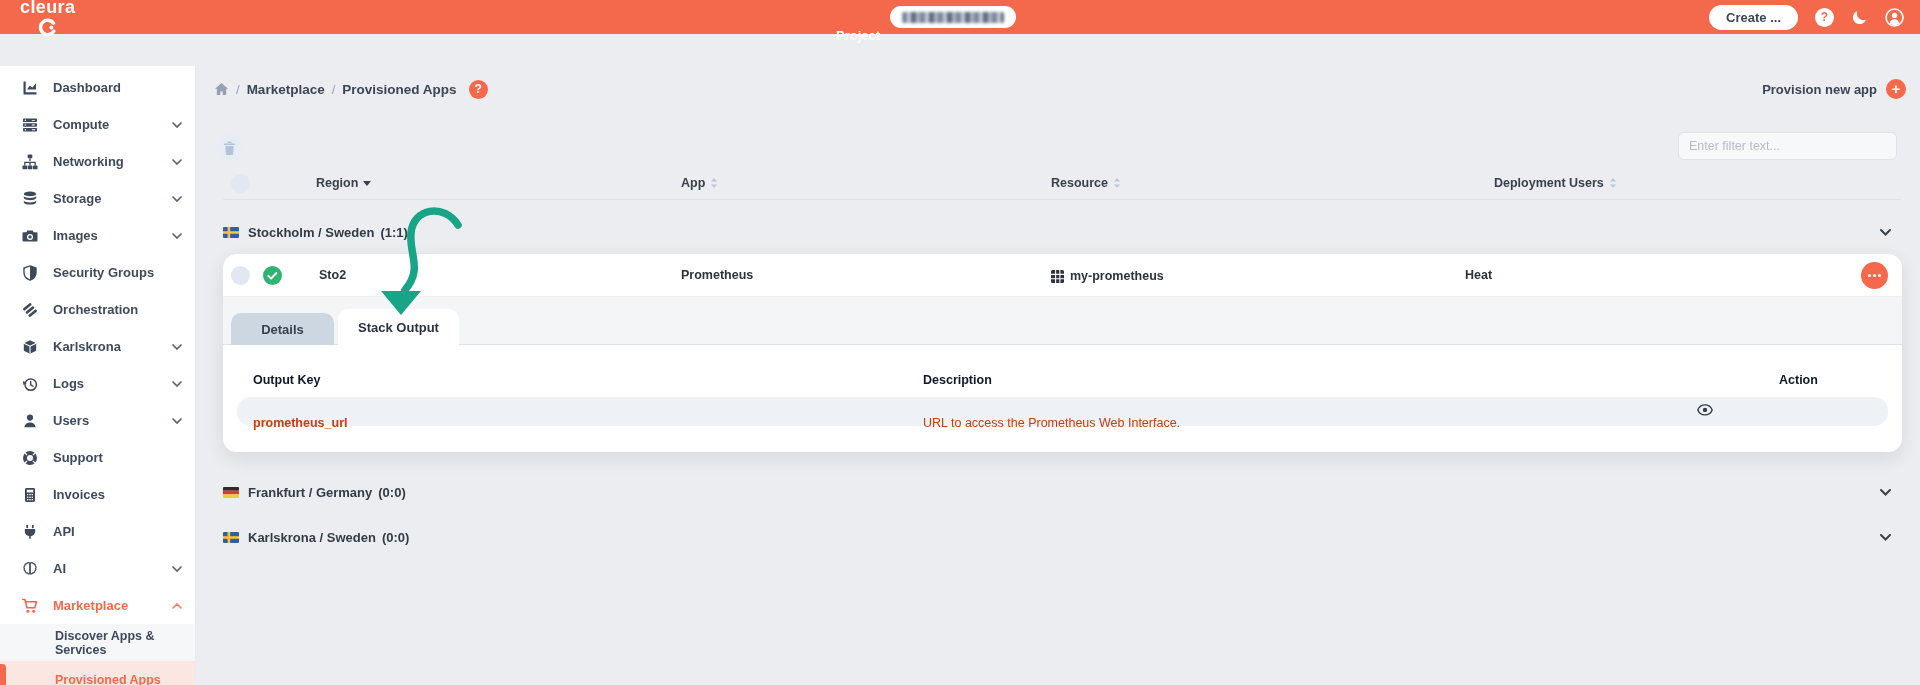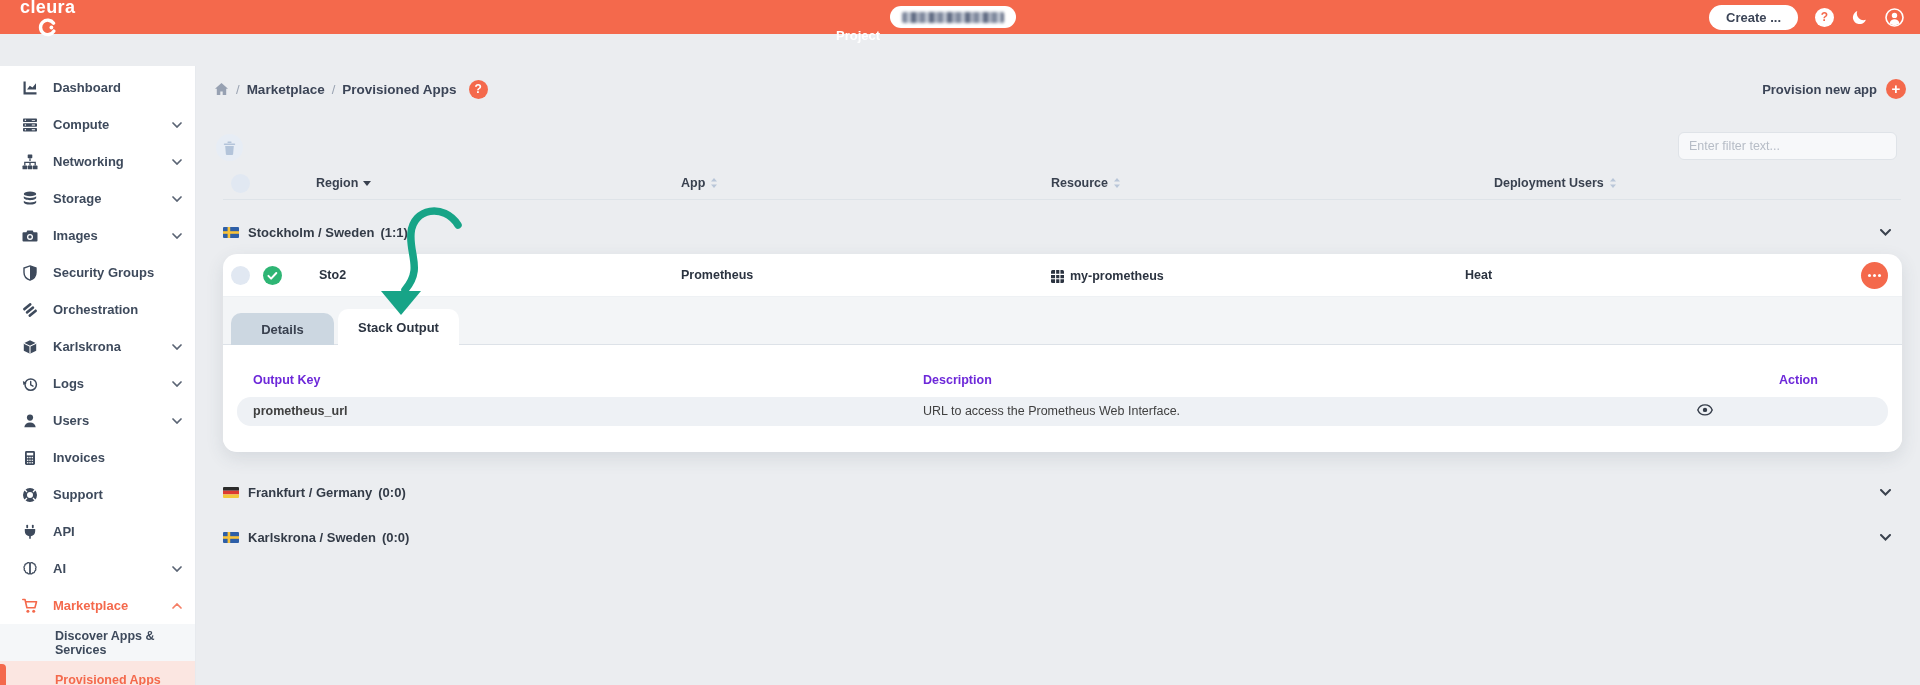--- a/index.html
+++ b/index.html
@@ -102,24 +102,24 @@
   .ellipsis-btn i { width:3px; height:3px; border-radius:50%; background:#fff; }
 
   .tab-strip { height:48px; background:#f3f5f7; border-bottom:1px solid #dde2e8;
     position:relative; }
   .tab { position:absolute; bottom:-1px; border-radius:10px 10px 0 0; font-size:13px;
     font-weight:700; display:flex; align-items:center; justify-content:center; cursor:pointer; }
   .tab-details { left:8px; width:103px; height:32px; background:#ccd7e1; color:#39414f; }
   .tab-stack { left:115px; width:121px; height:36px; background:#fff; color:#2b3340; z-index:2; }
 
   .tab-content { position:relative; height:106px; background:#fff; }
-  .out-col { position:absolute; top:28px; font-size:12.5px; font-weight:700; color:#6d28d9; }
+  .out-col { position:absolute; top:28px; font-size:12.5px; font-weight:700; color:#0f172a; }
   .out-row { position:absolute; left:14px; right:14px; top:52px; height:29px;
     background:#eef1f5; border-radius:14px; }
-  .out-cell { position:absolute; top:0; line-height:29px; font-size:12.5px; color:#404040; }
+  .out-cell { position:absolute; top:12px; line-height:29px; font-size:12.5px; color:#c2410c; }
   .eye-btn { position:absolute; left:1460px; top:7px; background:none; border:none;
     color:#343c49; cursor:pointer; display:flex; }
 
   .arrow-annotation { position:absolute; left:170px; top:125px; z-index:5; pointer-events:none; }
 </style>
 </head>
 <body>
 
 <div class="topbar">
   <div class="logo">
@@ -309,20 +309,32 @@
             <circle cx="8" cy="4.6" r="3.1"></circle>
             <path d="M2.3 14.2c.4-3.1 2.6-4.8 5.7-4.8s5.3 1.7 5.7 4.8z"></path>
           </svg>
         </span>
     <span class="nav-label">Users</span>
     <span class="nav-chevron">
           <svg width="10" height="6" viewBox="0 0 10 6">
             <path d="M1 1l4 4 4-4" stroke="currentColor" stroke-width="1.7" fill="none" stroke-linecap="round"></path>
           </svg>
         </span>
+  </div>
+
+  <div class="nav-item">
+    <span class="nav-icon">
+          <svg width="16" height="16" viewBox="0 0 16 16">
+            <circle cx="8" cy="8" r="5" fill="none" stroke="currentColor" stroke-width="4"></circle>
+            <g stroke="#fff" stroke-width="1.3">
+              <path d="M2.8 2.8l2.2 2.2M13.2 2.8L11 5M2.8 13.2L5 11M13.2 13.2L11 11"></path>
+            </g>
+          </svg>
+        </span>
+    <span class="nav-label">Support</span>
   </div>
 
   <div class="nav-item">
     <span class="nav-icon">
           <svg width="16" height="16" viewBox="0 0 16 16">
             <rect x="3" y="1" width="10" height="14" rx="1.4" fill="currentColor"></rect>
             <rect x="4.8" y="2.8" width="6.4" height="2.6" fill="#fff"></rect>
             <g fill="#fff">
               <circle cx="5.7" cy="7.6" r=".8"></circle>
               <circle cx="8" cy="7.6" r=".8"></circle>
@@ -330,32 +342,20 @@
               <circle cx="5.7" cy="10.2" r=".8"></circle>
               <circle cx="8" cy="10.2" r=".8"></circle>
               <circle cx="10.3" cy="10.2" r=".8"></circle>
               <circle cx="5.7" cy="12.8" r=".8"></circle>
               <circle cx="8" cy="12.8" r=".8"></circle>
               <circle cx="10.3" cy="12.8" r=".8"></circle>
             </g>
           </svg>
         </span>
     <span class="nav-label">Invoices</span>
-  </div>
-
-  <div class="nav-item">
-    <span class="nav-icon">
-          <svg width="16" height="16" viewBox="0 0 16 16">
-            <circle cx="8" cy="8" r="5" fill="none" stroke="currentColor" stroke-width="4"></circle>
-            <g stroke="#fff" stroke-width="1.3">
-              <path d="M2.8 2.8l2.2 2.2M13.2 2.8L11 5M2.8 13.2L5 11M13.2 13.2L11 11"></path>
-            </g>
-          </svg>
-        </span>
-    <span class="nav-label">Support</span>
   </div>
 
   <div class="nav-item">
     <span class="nav-icon">
           <svg width="16" height="16" viewBox="0 0 16 16" fill="currentColor">
             <rect x="4.3" y="0.7" width="1.8" height="3.6" rx=".8"></rect>
             <rect x="9.9" y="0.7" width="1.8" height="3.6" rx=".8"></rect>
             <path d="M2.8 4.9h10.4v2.2a5.2 5.2 0 0 1-4.4 5.1v2.6H7.2v-2.6a5.2 5.2 0 0 1-4.4-5.1z"></path>
           </svg>
         </span>

